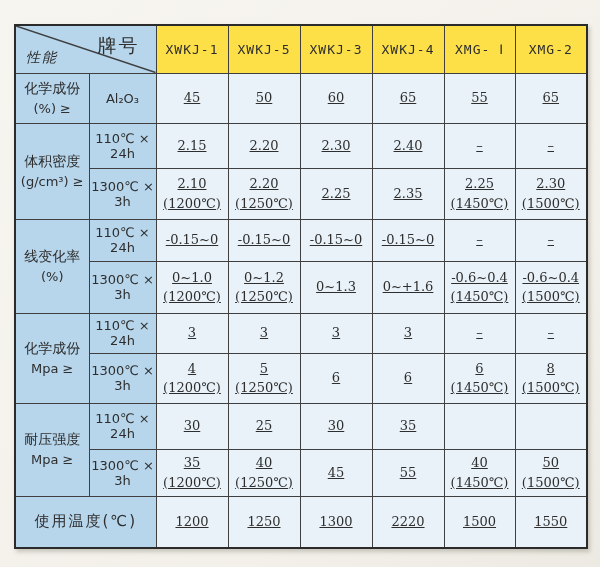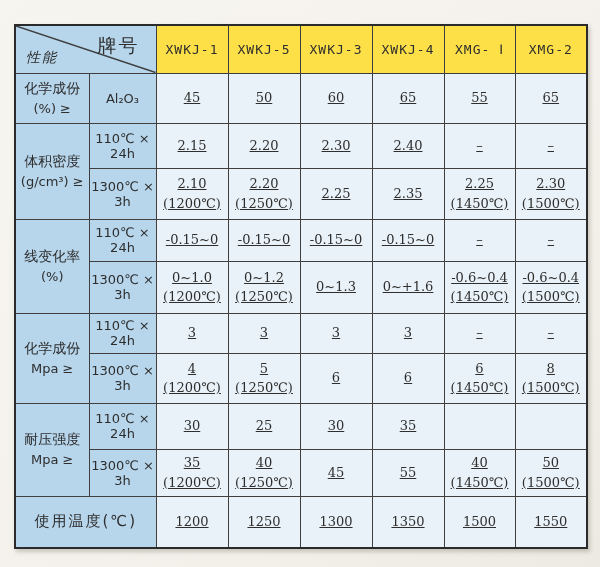--- a/index.html
+++ b/index.html
@@ -221,19 +221,19 @@
 (1450℃)</td>
     <td class="val">50
 (1500℃)</td>
   </tr>
 
   <tr class="r10">
     <td class="blue footer-label" colspan="2">使用温度(℃)</td>
     <td class="val">1200</td>
     <td class="val">1250</td>
     <td class="val">1300</td>
-    <td class="val">1350</td>
+    <td class="val">2220</td>
     <td class="val">1500</td>
     <td class="val">1550</td>
   </tr>
 </tbody>
     </table>
 </div>
 
 </body></html>

